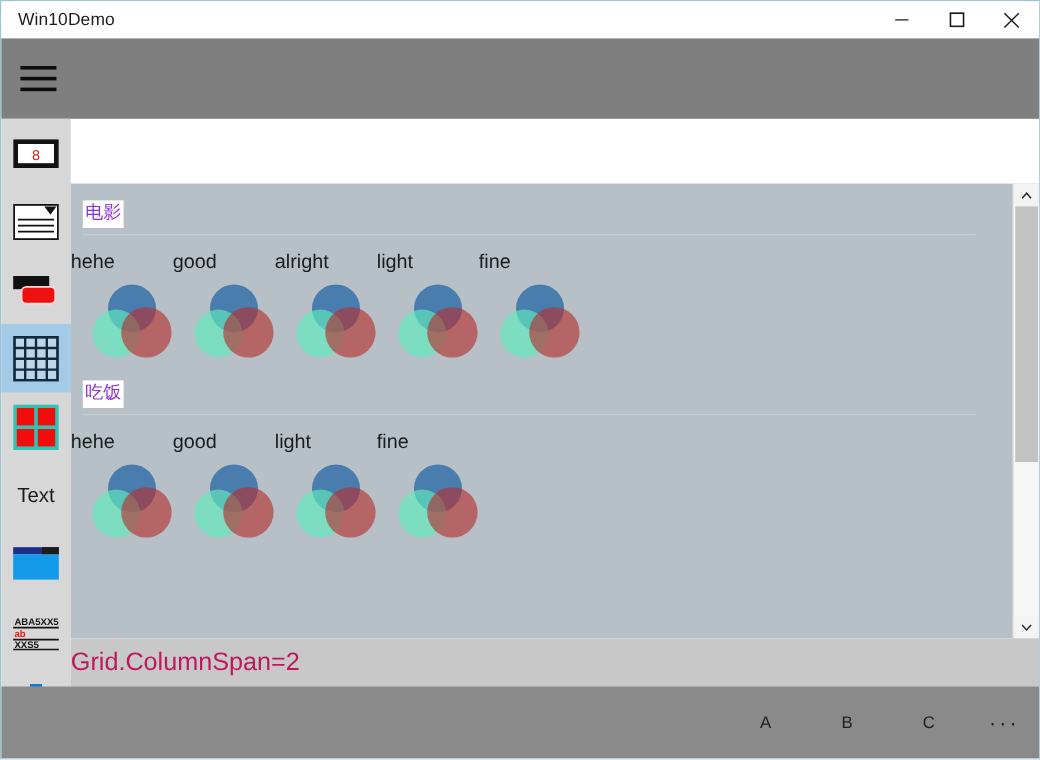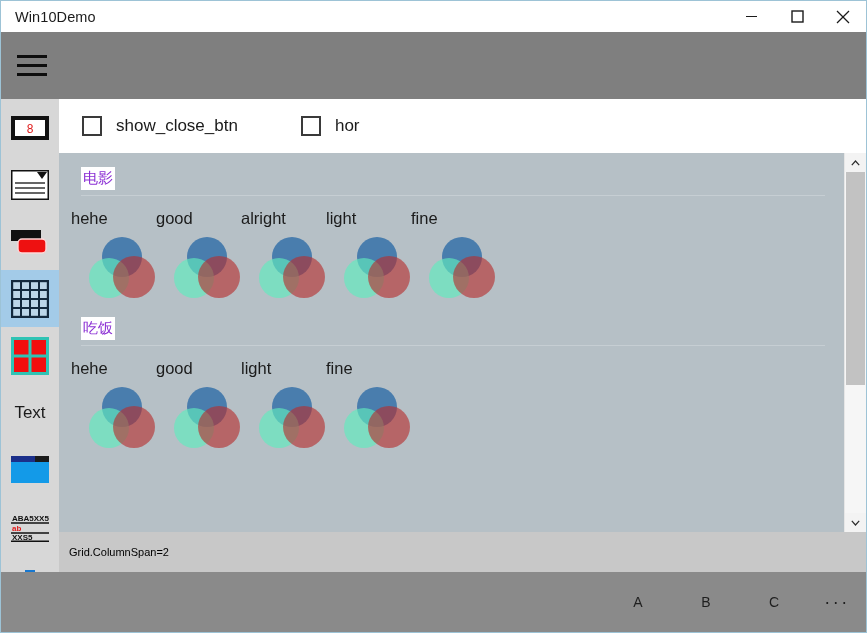--- a/index.html
+++ b/index.html
@@ -105,21 +105,21 @@
   }
 
   
   .content-wrap {
     position: absolute; left: 58px; top: 152px;
     width: 807px; height: 379px;
     background: #b6c0c6;
     overflow: hidden;
   }
   .content {
-    position: absolute; left: 12px; top: 0;
+    position: absolute; left: 0; top: 0;
     width: 766px; height: 307px;
     overflow: hidden;
   }
 
   .group-header {
     position: relative;
     margin: 0 0 0 10px;
     display: inline-block;
     background: #ffffff;
     color: #8b2fd4;
@@ -196,22 +196,22 @@
   }
 
   
   .statusbar {
     position: absolute; left: 58px; top: 531px;
     width: 807px; height: 40px;
     background: #c8c8c8;
     display: flex; align-items: center;
   }
   .status-text {
-    margin-left: 10px;
-    font-size: 11px; color: #000000;
+    margin-left: 0;
+    font-size: 21px; color: #be185d;
   }
 
   
   .cmdbar {
     position: absolute; left: 0; top: 571px;
     width: 865px; height: 60px;
     background: #8a8a8a;
     display: flex; align-items: center; justify-content: flex-end;
   }
   .cmd-btn {
@@ -336,30 +336,20 @@
     <div class="rail-item">
       <svg class="ic" width="38" height="32" viewBox="0 0 38 32">
         <rect x="14" y="2" width="10" height="14" fill="#1778d0"></rect>
         <polygon points="9,15 29,15 19,26" fill="#1778d0"></polygon>
         <rect x="6" y="26" width="26" height="5" fill="#ee1111"></rect>
       </svg>
     </div>
 
   </div>
 
-  <div class="cb-bar">
-    <div class="cb-group first">
-      <span class="cb-box"></span>
-      <span class="cb-label">show_close_btn</span>
-    </div>
-    <div class="cb-group second">
-      <span class="cb-box"></span>
-      <span class="cb-label">hor</span>
-    </div>
-  </div>
 
   <div class="content-wrap">
     <div class="content">
 
       <div style="padding-top:14px;">
         <div class="group-header">电影</div>
         <div class="group-rule"></div>
         <div class="row-labels">
           <div class="cell row-label" style="width:85px;">hehe</div>
           <div class="cell row-label" style="width:85px;">good</div>

